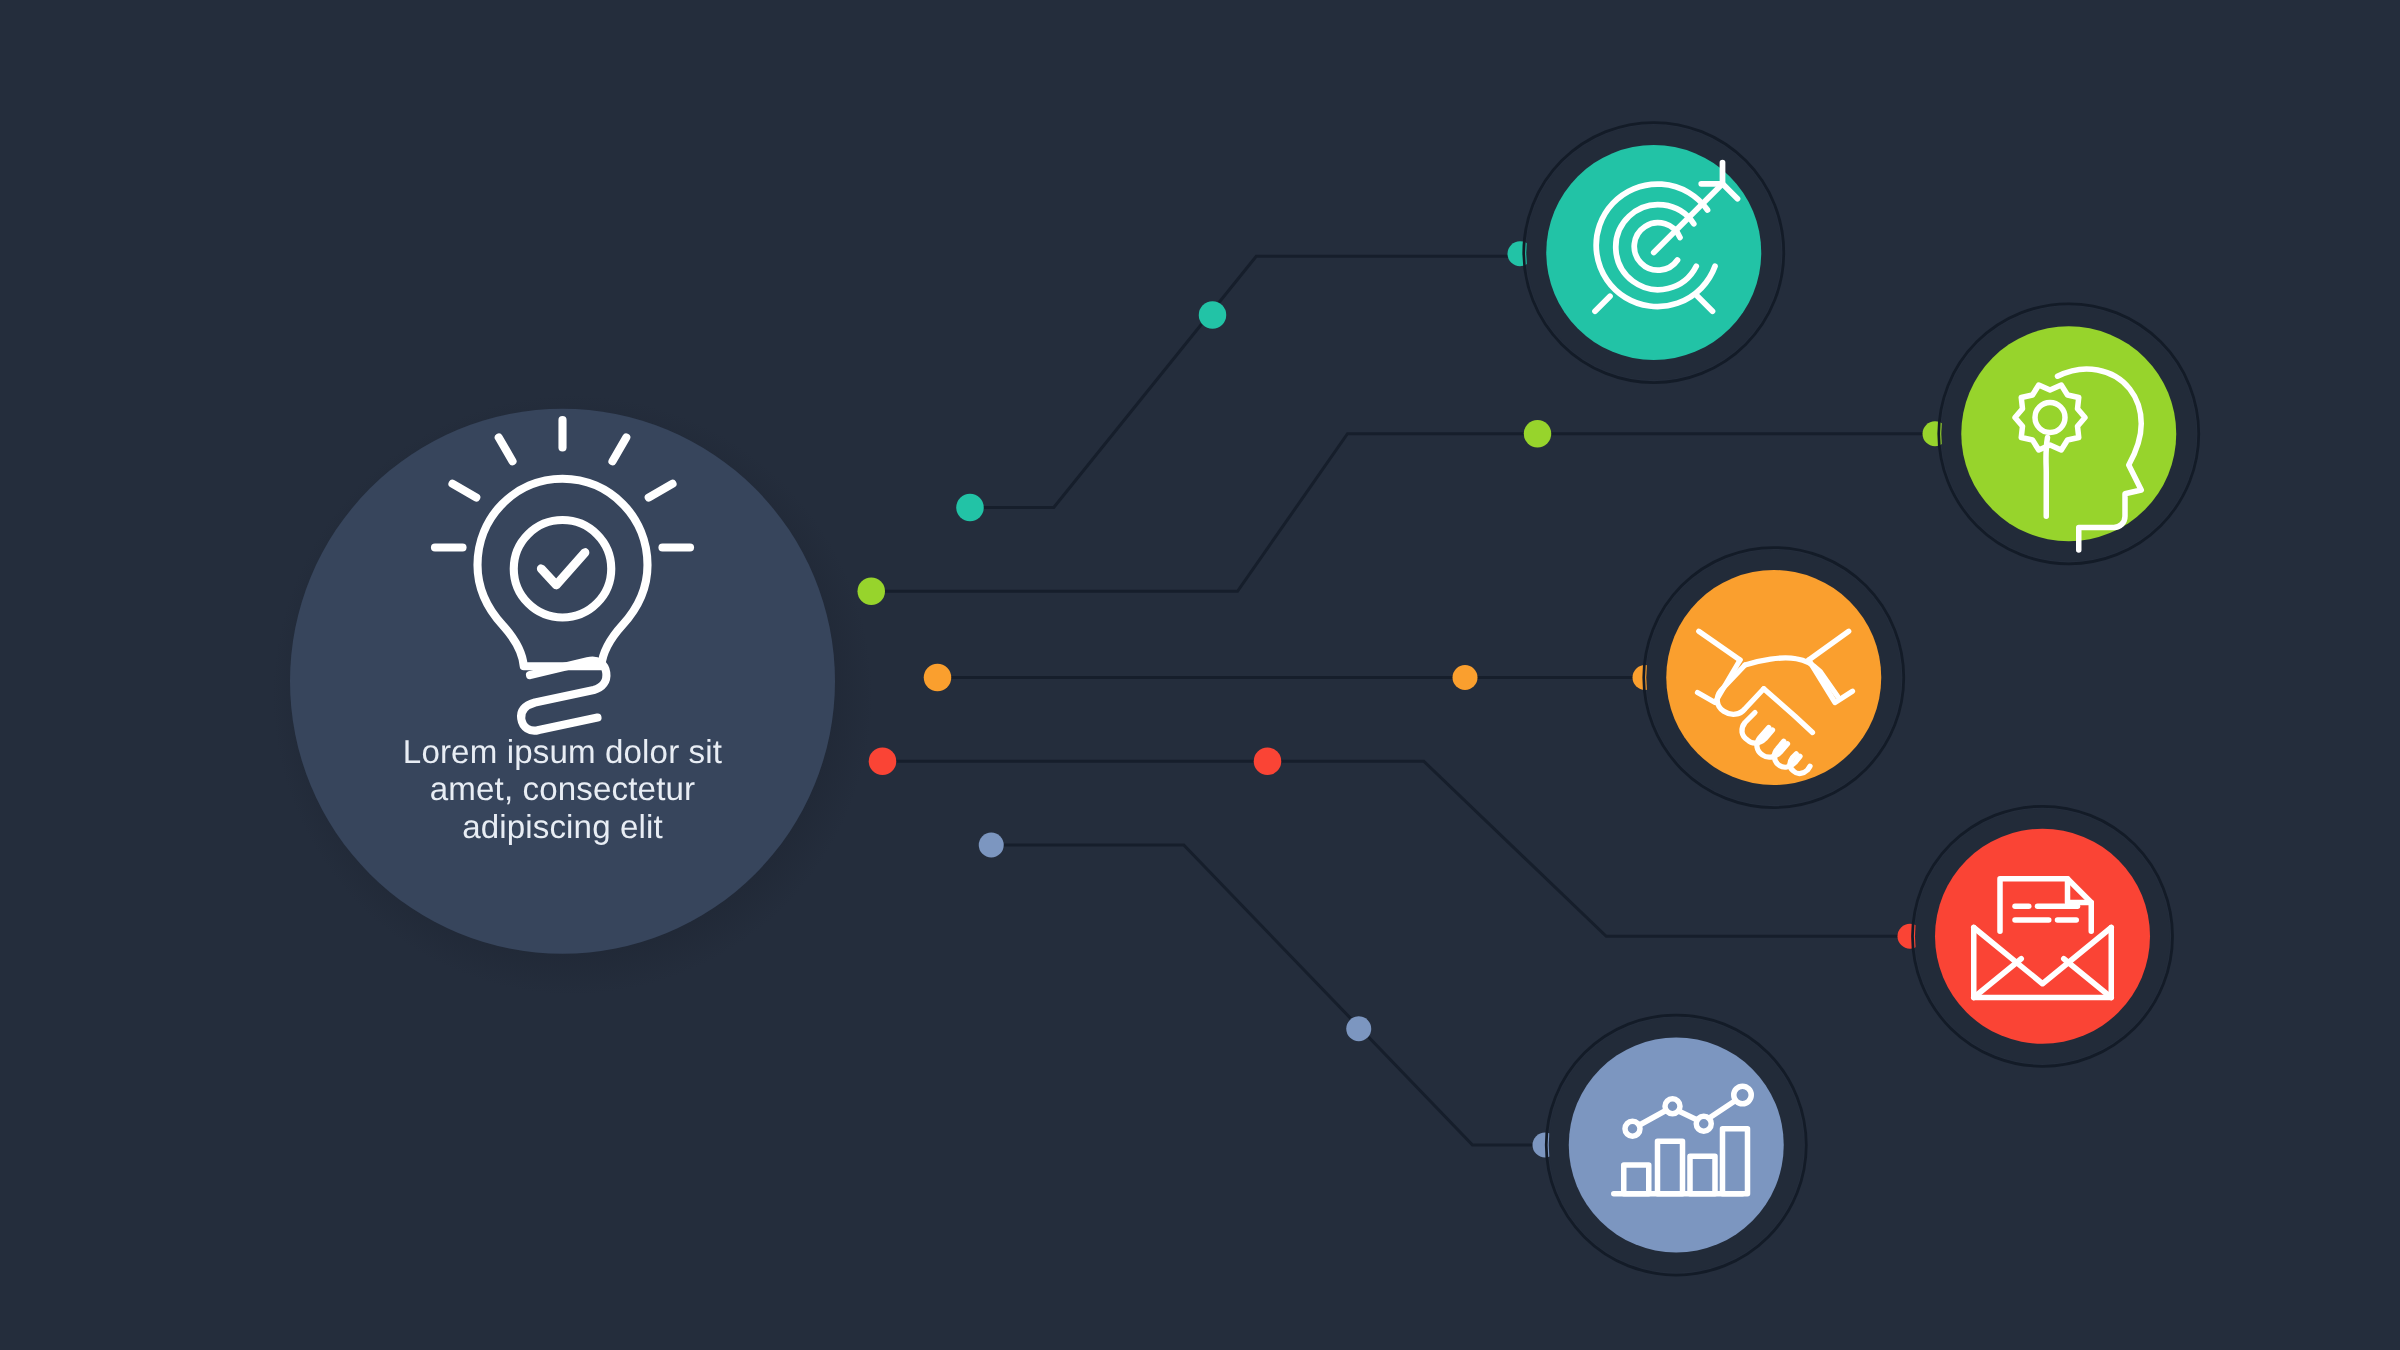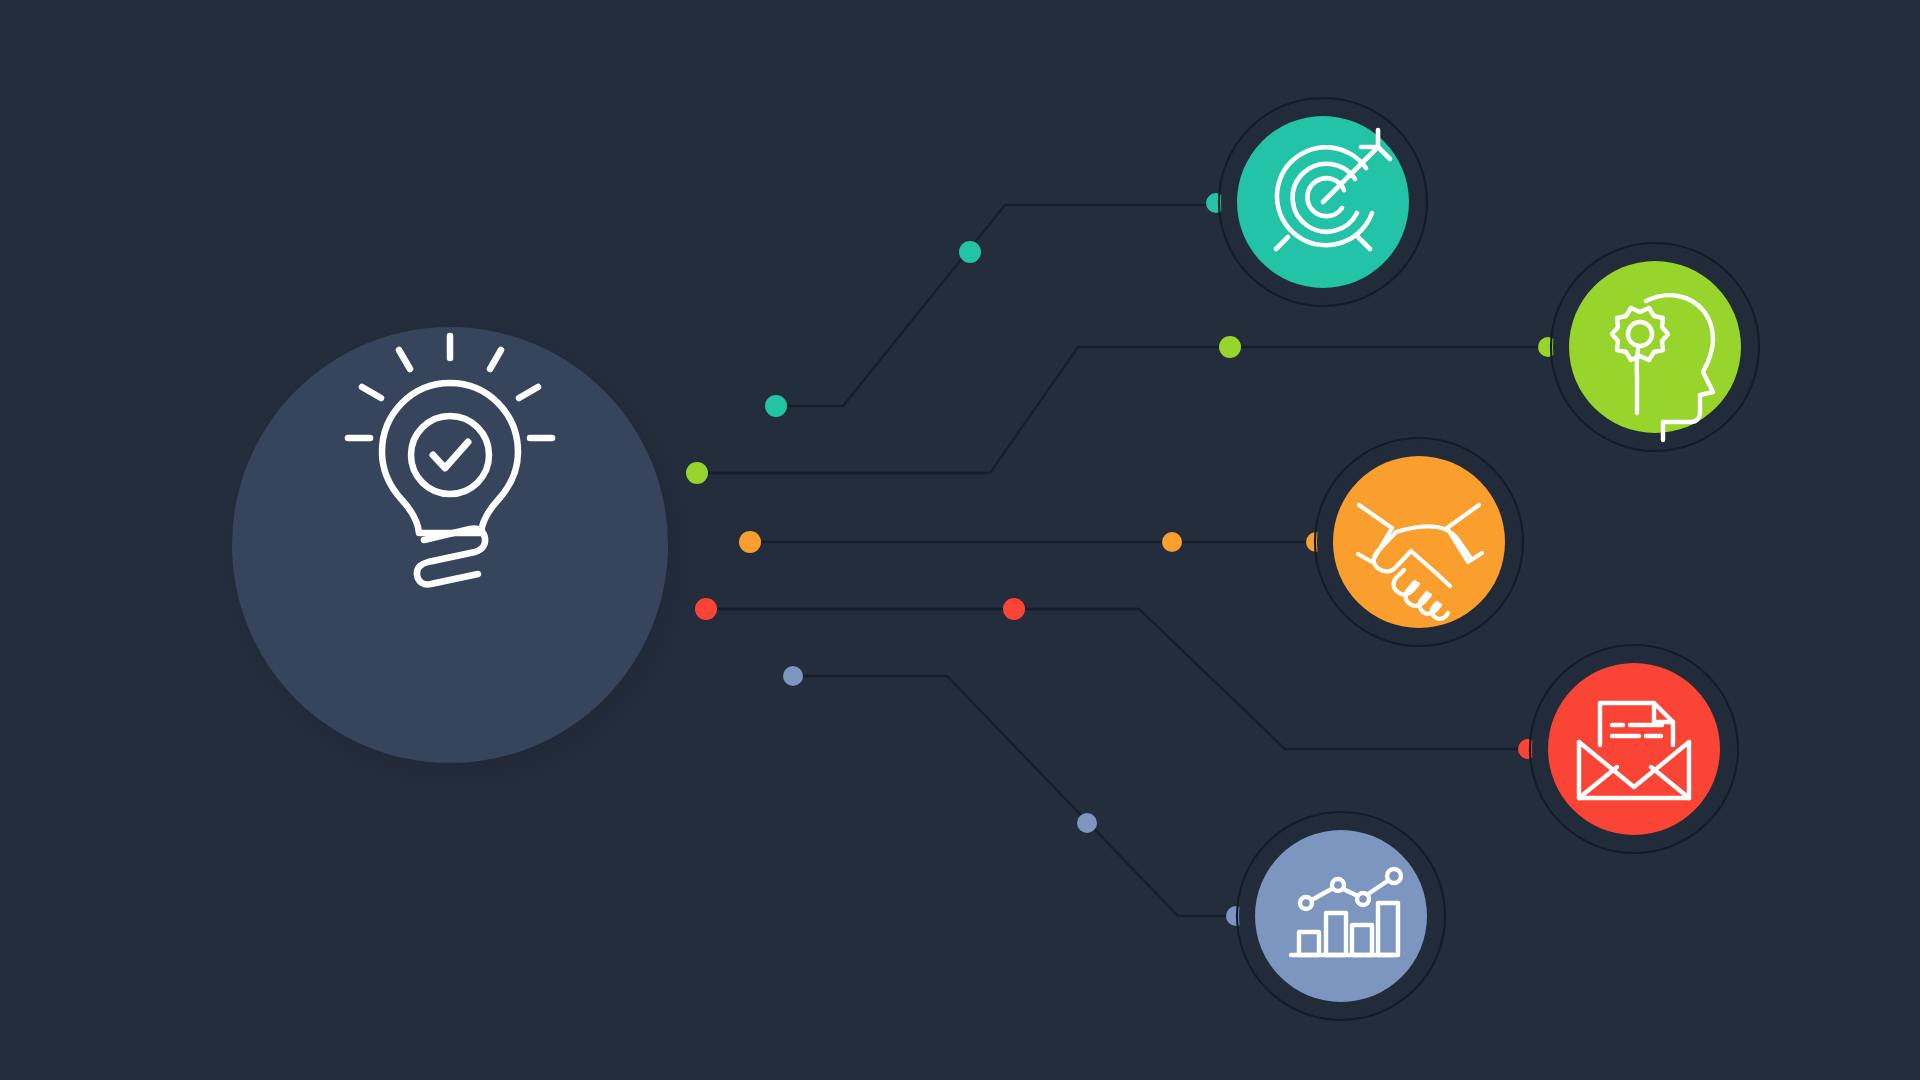--- a/index.html
+++ b/index.html
@@ -100,20 +100,23 @@
         <line x1="348" y1="438" x2="370" y2="438"></line>
         <line x1="501" y1="350" x2="490" y2="369"></line>
         <line x1="538" y1="387" x2="519" y2="398"></line>
         <line x1="552" y1="438" x2="530" y2="438"></line>
       </g>
       <circle cx="450" cy="455" r="39"></circle>
       <path d="M 433 455 L 445 468 L 468 442" stroke-width="7"></path>
     </g>
   </svg>
 
+  <div class="hub-text">Lorem ipsum dolor sit
+amet, consectetur
+adipiscing elit</div>
 
   <svg class="layer" viewBox="0 0 1920 1080">
 
     <g>
       <circle cx="1323" cy="202" r="102" fill="#222b39"></circle>
       <circle cx="1323" cy="202" r="104" fill="none" stroke="#131b27" stroke-width="2.2"></circle>
       <circle cx="1323" cy="202" r="86" fill="#22c3a6"></circle>
       <g fill="none" stroke="#ffffff" stroke-width="4.6" stroke-linecap="round" stroke-linejoin="round">
         <path d="M 1366 168 A 49 49 0 1 0 1372 213"></path>
         <path d="M 1355 179 A 34 34 0 1 0 1357 213"></path>

